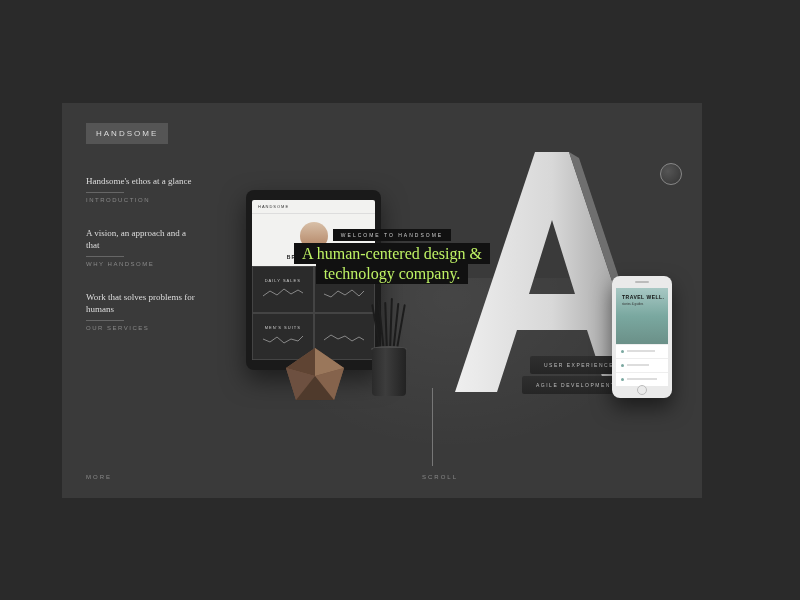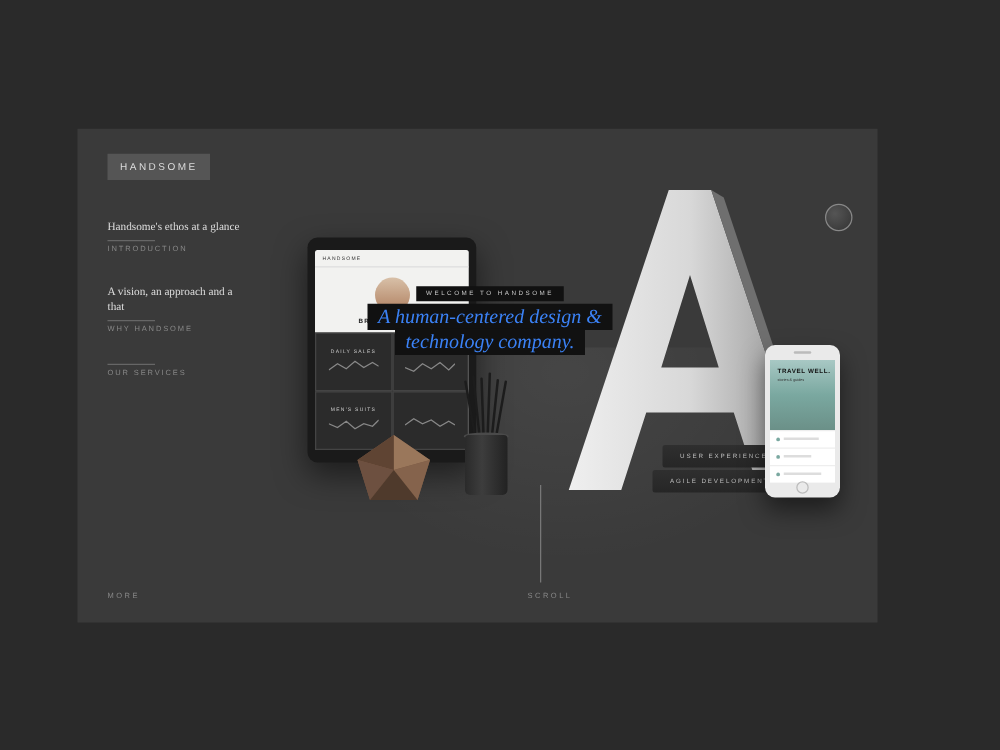--- a/index.html
+++ b/index.html
@@ -80,21 +80,21 @@
   .ph-row { flex: 1; border-top: 1px solid #eee; display: flex; align-items: center; padding-left: 5px; gap: 3px; }
   .ph-dot { width: 3px; height: 3px; background: #7aa8a0; border-radius: 50%; }
   .ph-line { height: 2px; background: #ddd; width: 28px; }
 
   
   .circle { position: absolute; right: 20px; top: 60px; width: 22px; height: 22px; border: 1px solid #888; border-radius: 50%; background: radial-gradient(circle at 35% 35%, #555, #333); cursor: pointer; }
 
   
   .hero { position: absolute; left: 195px; top: 120px; width: 270px; text-align: center; z-index: 20; }
   .eyebrow { display: inline-block; background: #111; color: #ccc; font-family: Arial; font-size: 5px; letter-spacing: 2px; padding: 3px 8px; margin-bottom: 3px; }
-  .hline { background: #111; color: #3b82f6; font-size: 16px; line-height: 1.25; padding: 2px 8px; display: inline; box-decoration-break: clone; -webkit-box-decoration-break: clone; font-family: Georgia, serif; font-style: italic; }
+  .hline { background: #111; color: #bef264; font-size: 16px; line-height: 1.25; padding: 2px 8px; display: inline; box-decoration-break: clone; -webkit-box-decoration-break: clone; font-family: Georgia, serif; }
   .hwrap { display: inline-block; max-width: 250px; }
 </style>
 </head>
 <body>
 
 <div class="outer">
   <div class="stage">
 
     <div class="logo">HANDSOME</div>
 
@@ -103,20 +103,21 @@
         <div class="side-title">Handsome's ethos at a glance</div>
         <div class="side-sep"></div>
         <div class="side-sub">INTRODUCTION</div>
       </div>
       <div class="side-item">
         <div class="side-title">A vision, an approach and a that</div>
         <div class="side-sep"></div>
         <div class="side-sub">WHY HANDSOME</div>
       </div>
       <div class="side-item">
+        <div class="side-title">Work that solves problems for humans</div>
         <div class="side-sep"></div>
         <div class="side-sub">OUR SERVICES</div>
       </div>
     </nav>
 
     <div class="more">MORE</div>
 
     <div class="scene">
       <div class="floor"></div>
 

